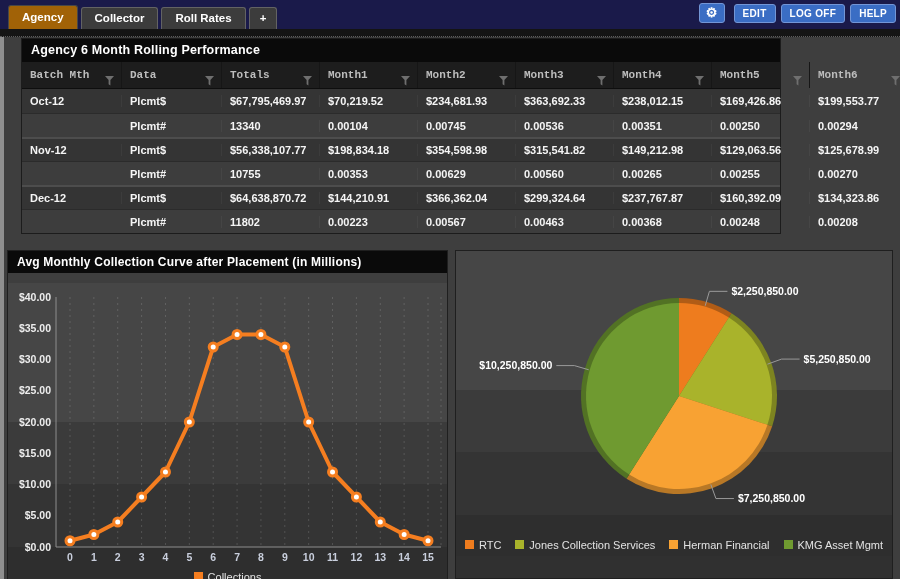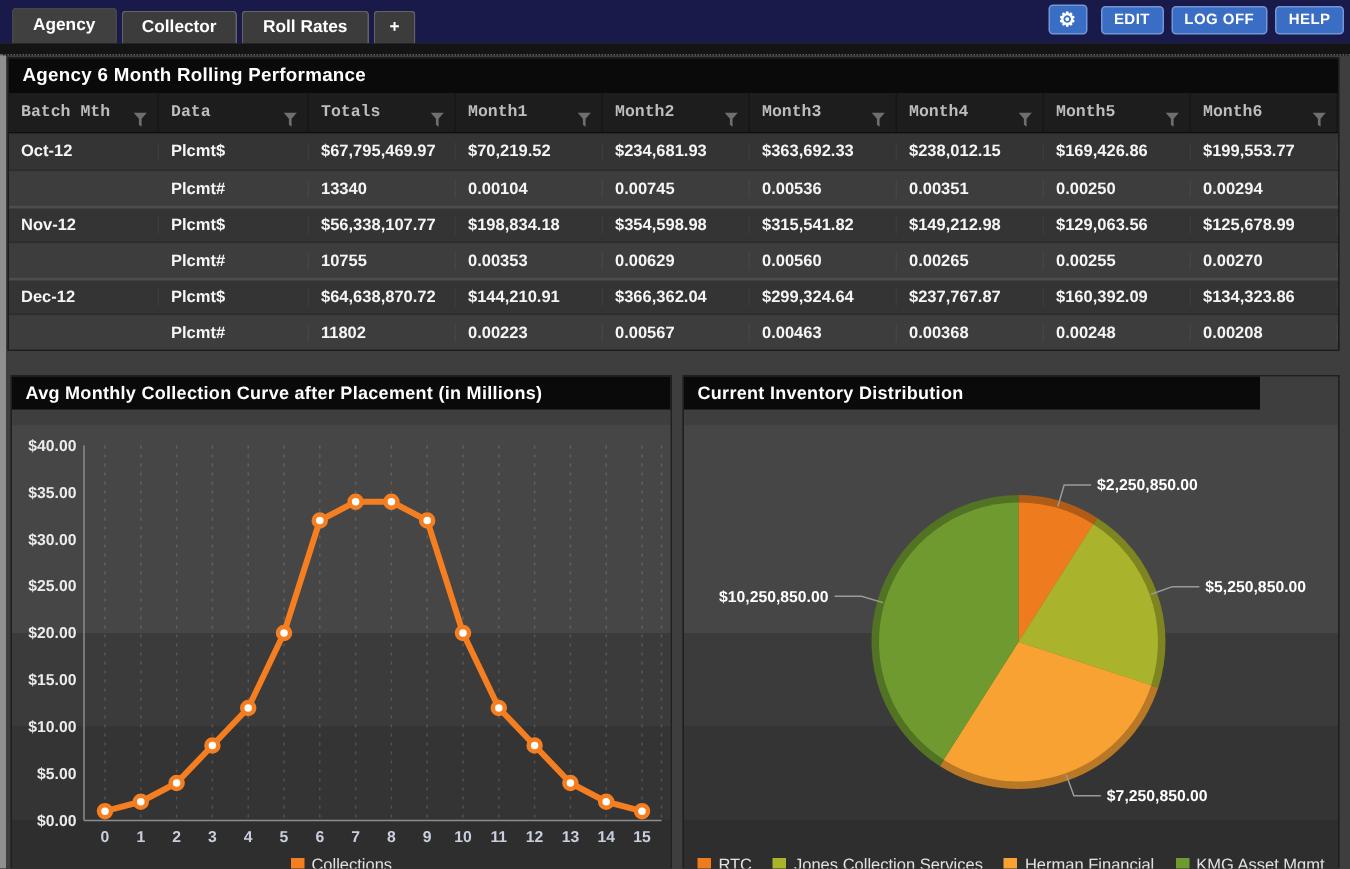--- a/index.html
+++ b/index.html
@@ -9,35 +9,35 @@
     font-family:"Liberation Sans", sans-serif; -webkit-font-smoothing:antialiased;
   }
   
   .topbar { position:absolute; left:0; top:0; width:900px; height:29px; background:#1a1a4a; }
   .tabs { position:absolute; left:8px; bottom:0; display:flex; gap:3px; align-items:flex-end; }
   .tab {
     height:22px; line-height:21px; padding:0 13px; background:#3c3c3c;
     border:1px solid #636363; border-bottom:none; border-radius:3px 3px 0 0;
     color:#fff; font-size:11.5px; font-weight:600; cursor:pointer; white-space:nowrap;
   }
-  .tab.active { background:#404040; height:24px; line-height:23px; border-color:#474747; }
+  .tab.active { background:#a16207; height:24px; line-height:23px; border-color:#474747; }
   .tab.plus { padding:0 10px; }
   .topbtns { position:absolute; right:4px; top:3px; display:flex; gap:5px; align-items:center; }
   .btn {
     background:#3a6dc4; border:1px solid #7396d6; border-radius:3px; color:#fff;
     font-size:10px; font-weight:700; padding:3px 8px; letter-spacing:.3px; cursor:pointer;
     font-family:"Liberation Sans", sans-serif;
   }
   .btn.gear { padding:1px 6px 2px; font-size:13px; margin-right:4px; }
   .subbar { position:absolute; left:0; top:29px; width:900px; height:8px; background:#141414; border-bottom:1px dotted #5c5c5c; }
   .gutter { position:absolute; left:0; top:37px; width:4px; height:542px; background:#8f8f8f; }
 
   
   .panel { position:absolute; border:1px solid #1c1c1c; background:#303030; }
-  #tablePanel { left:5px; top:38px; width:888px; height:196px; }
+  #tablePanel { left:21px; top:38px; width:760px; height:196px; }
   .panel-title {
     background:#0a0a0a; color:#fff; font-weight:700; font-size:12.5px;
     height:23px; line-height:23px; padding:0 9px; letter-spacing:.2px; white-space:nowrap;
   }
   .grid-row { display:grid; grid-template-columns:100px 100px 98px repeat(6,98px); }
   .thead { height:27px; background:#1d1d1d; border-bottom:1px solid #0e0e0e; }
   .th {
     position:relative; color:#bdbdbd; font-size:11px; font-weight:600;
     line-height:26px; padding:0 8px; border-right:1px solid #161616; cursor:pointer;font-family:Liberation Mono, monospace;
   }
@@ -267,23 +267,20 @@
     <div class="legend-row" id="lineLegend">
         <div class="legend-item">
           <span class="legend-swatch" style="background:#f57e20"></span>
           <span class="legend-label">Collections</span>
         </div>
       </div>
   </div>
 </div>
 
 <div class="chart-panel" id="piePanel">
-  <div class="chart-title-row">
-    <div class="panel-title">Current Inventory Distribution</div>
-  </div>
   <div class="chart-body">
     <svg id="pieSvg" width="436" height="282">
         <path d="M223,145 L223,47 A98,98 0 0 1 275.5223368320435,62.26304251604749 Z" fill="#b05c16"></path>
         <path d="M223,145 L275.5223368320435,62.26304251604749 A98,98 0 0 1 316.19836238158473,175.29959157135315 Z" fill="#7d8420"></path>
         <path d="M223,145 L316.19836238158473,175.29959157135315 A98,98 0 0 1 170.4776631679565,227.73695748395252 Z" fill="#b87826"></path>
         <path d="M223,145 L170.4776631679565,227.73695748395252 A98,98 0 0 1 222.99999999999997,47 Z" fill="#527224"></path>
         <path d="M223,145 L223,52 A93,93 0 0 1 272.84262576918417,66.48431585706547 Z" fill="#ee7c1e"></path>
         <path d="M223,145 L272.84262576918417,66.48431585706547 A93,93 0 0 1 311.44334389272836,173.75369404220248 Z" fill="#a9b32b"></path>
         <path d="M223,145 L311.44334389272836,173.75369404220248 A93,93 0 0 1 173.15737423081586,223.51568414293453 Z" fill="#f8a233"></path>
         <path d="M223,145 L173.15737423081586,223.51568414293453 A93,93 0 0 1 222.99999999999997,52 Z" fill="#6f9a30"></path>

